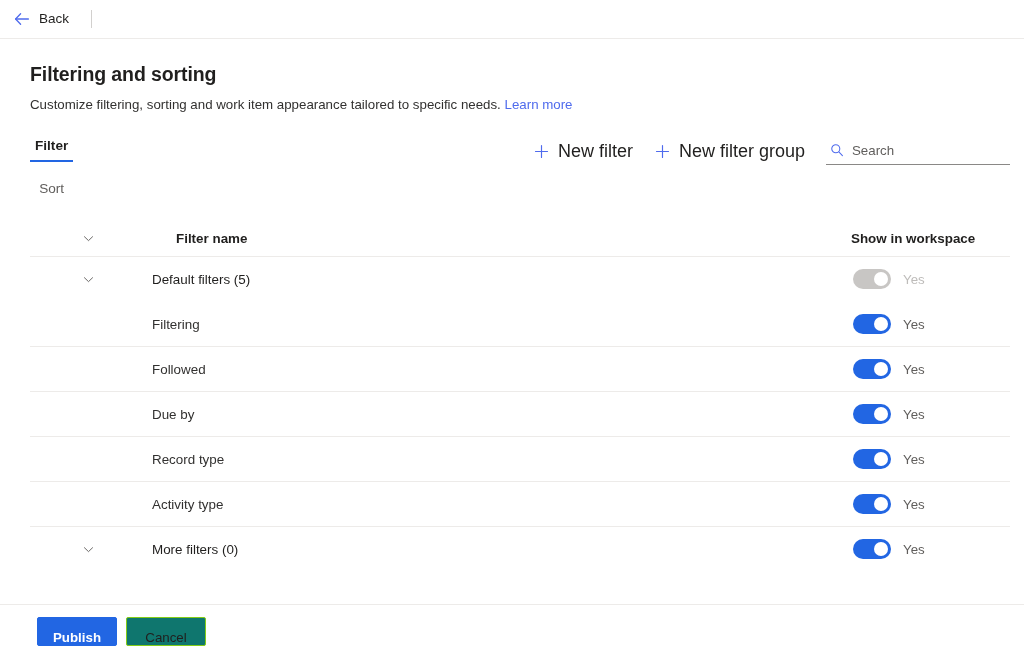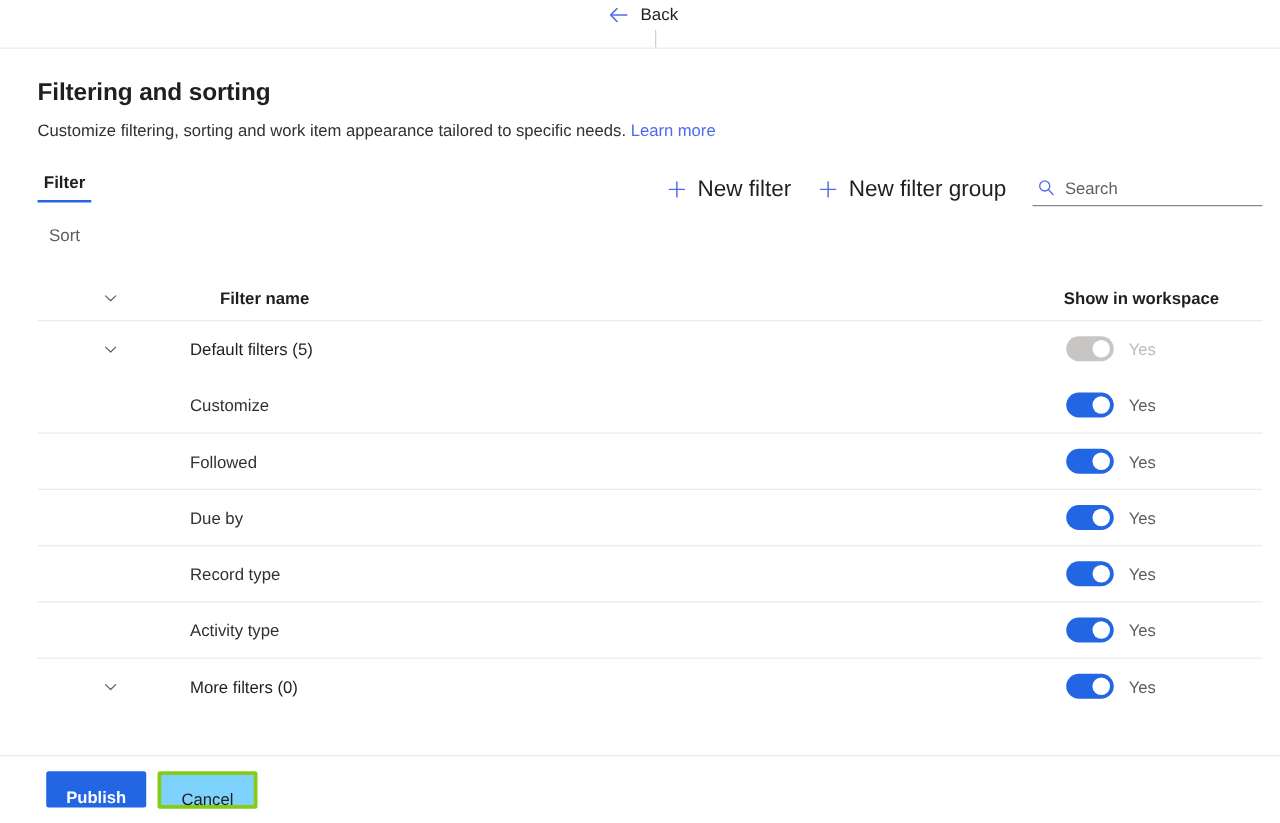--- a/index.html
+++ b/index.html
@@ -17,21 +17,20 @@
     position: relative;
   }
 
   
   .topbar {
     height: 39px;
     border-bottom: 1px solid #edebe9;
     display: flex;
     align-items: center;
     padding-left: 10px;
-    flex-direction: column;
   }
   .back-btn {
     display: flex;
     align-items: center;
     gap: 9px;
     padding: 4px 8px 4px 4px;
     cursor: pointer;
     background: none;
     border: none;
     font-family: inherit;
@@ -281,23 +280,23 @@
     cursor: pointer;
     padding: 12px 14px;
   }
   .btn.primary {
     background: #2266e3;
     color: #ffffff;
     border: 1px solid #2266e3;
     font-weight: bold;
   }
   .btn.secondary {
-    background: #7dd3fc;
-    color: #201f1e;
-    border: 3px solid #84cc16;
+    background: #0f766e;
+    color: #201f1e;
+    border: 1px solid #84cc16;
   }
 </style>
 </head>
 <body>
 
 <div class="topbar">
   <button class="back-btn">
     <span>
       <svg class="back-arrow" viewBox="0 0 16 16" fill="none">
         <path d="M6.6 2.8 L1.6 8 L6.6 13.2" stroke="#4f6bed" stroke-width="1.3" stroke-linecap="round" stroke-linejoin="round"></path>
@@ -383,21 +382,21 @@
         <div class="name-cell group">Default filters (5)</div>
         <div class="toggle-cell">
           <div class="switch off-style">
             <span class="knob"></span>
           </div>
           <span class="sw-label muted">Yes</span>
         </div>
       </div>
       <div class="t-row">
         <div class="chev-cell lvl1"></div>
-        <div class="name-cell">Customize</div>
+        <div class="name-cell">Filtering</div>
         <div class="toggle-cell">
           <div class="switch">
             <span class="knob"></span>
           </div>
           <span class="sw-label">Yes</span>
         </div>
       </div>
       <div class="t-row">
         <div class="chev-cell lvl1"></div>
         <div class="name-cell">Followed</div>

